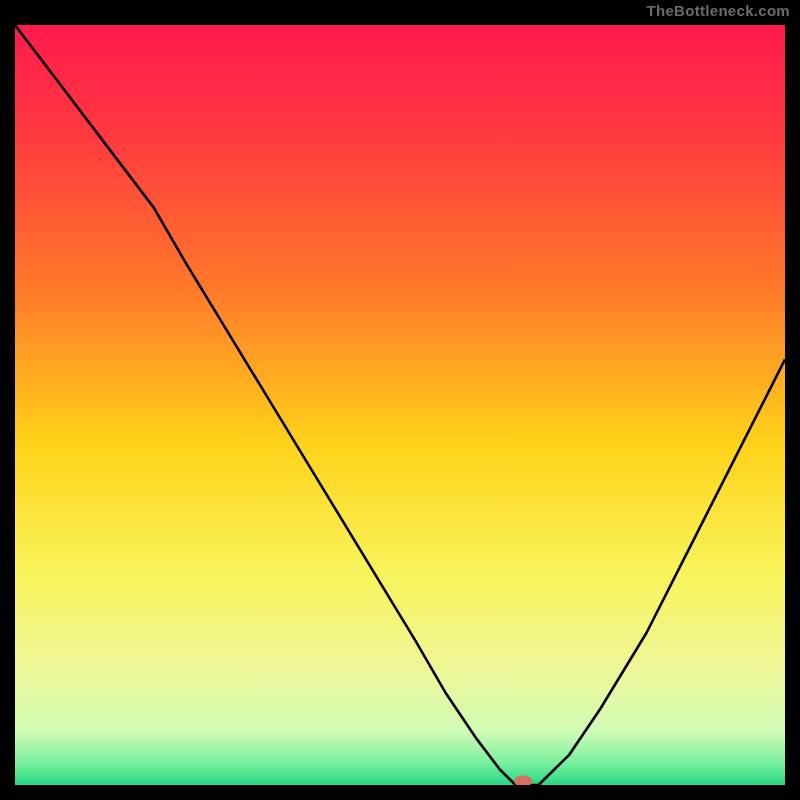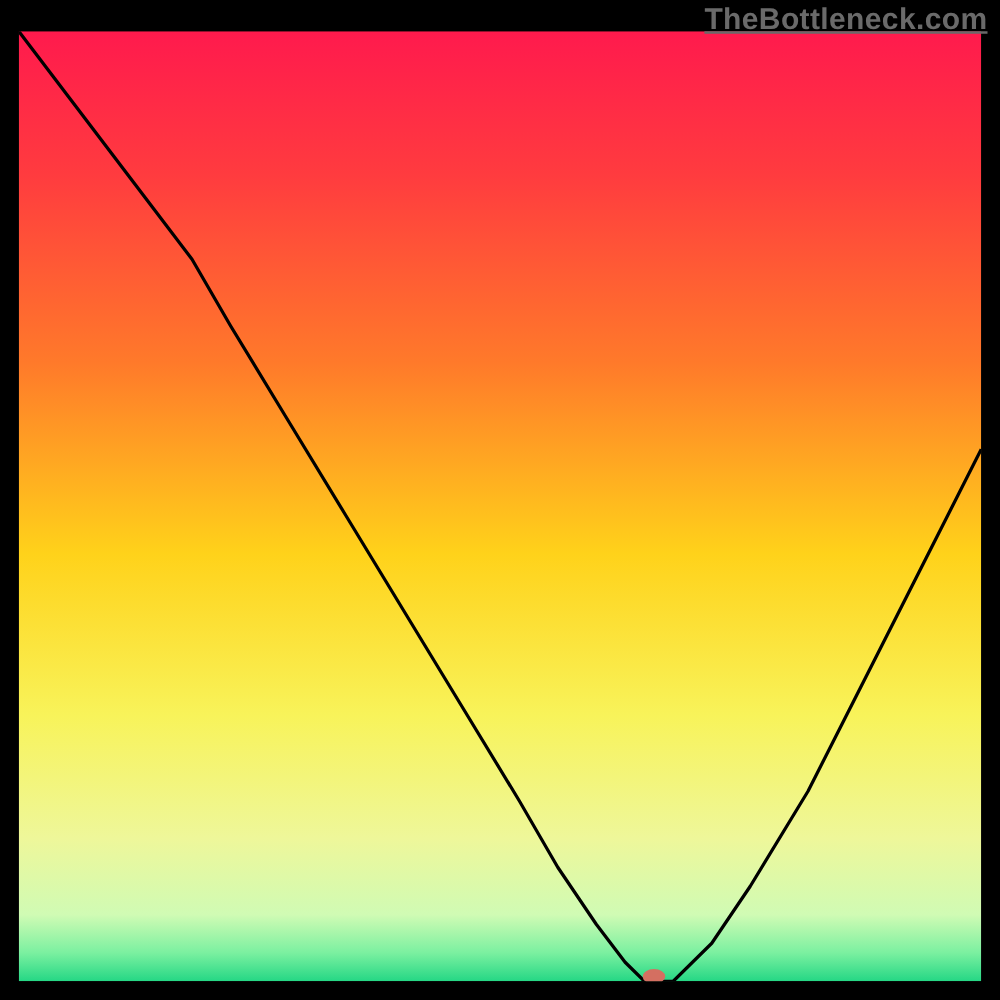--- a/index.html
+++ b/index.html
@@ -15,25 +15,24 @@
     position: relative;
     width: 800px;
     height: 800px;
     background: #000;
   }
   .watermark {
     position: absolute;
     top: 2px;
     right: 10px;
     color: #6a6a6a;
-    font-size: 24px;
+    font-size: 15px;
     font-weight: 600;
     letter-spacing: 0.3px;
     z-index: 20;
-    text-decoration: underline;
   }
   .plot-wrap {
     position: absolute;
     left: 15px;
     top: 25px;
     width: 770px;
     height: 760px;
   }
   svg {
     display: block;

